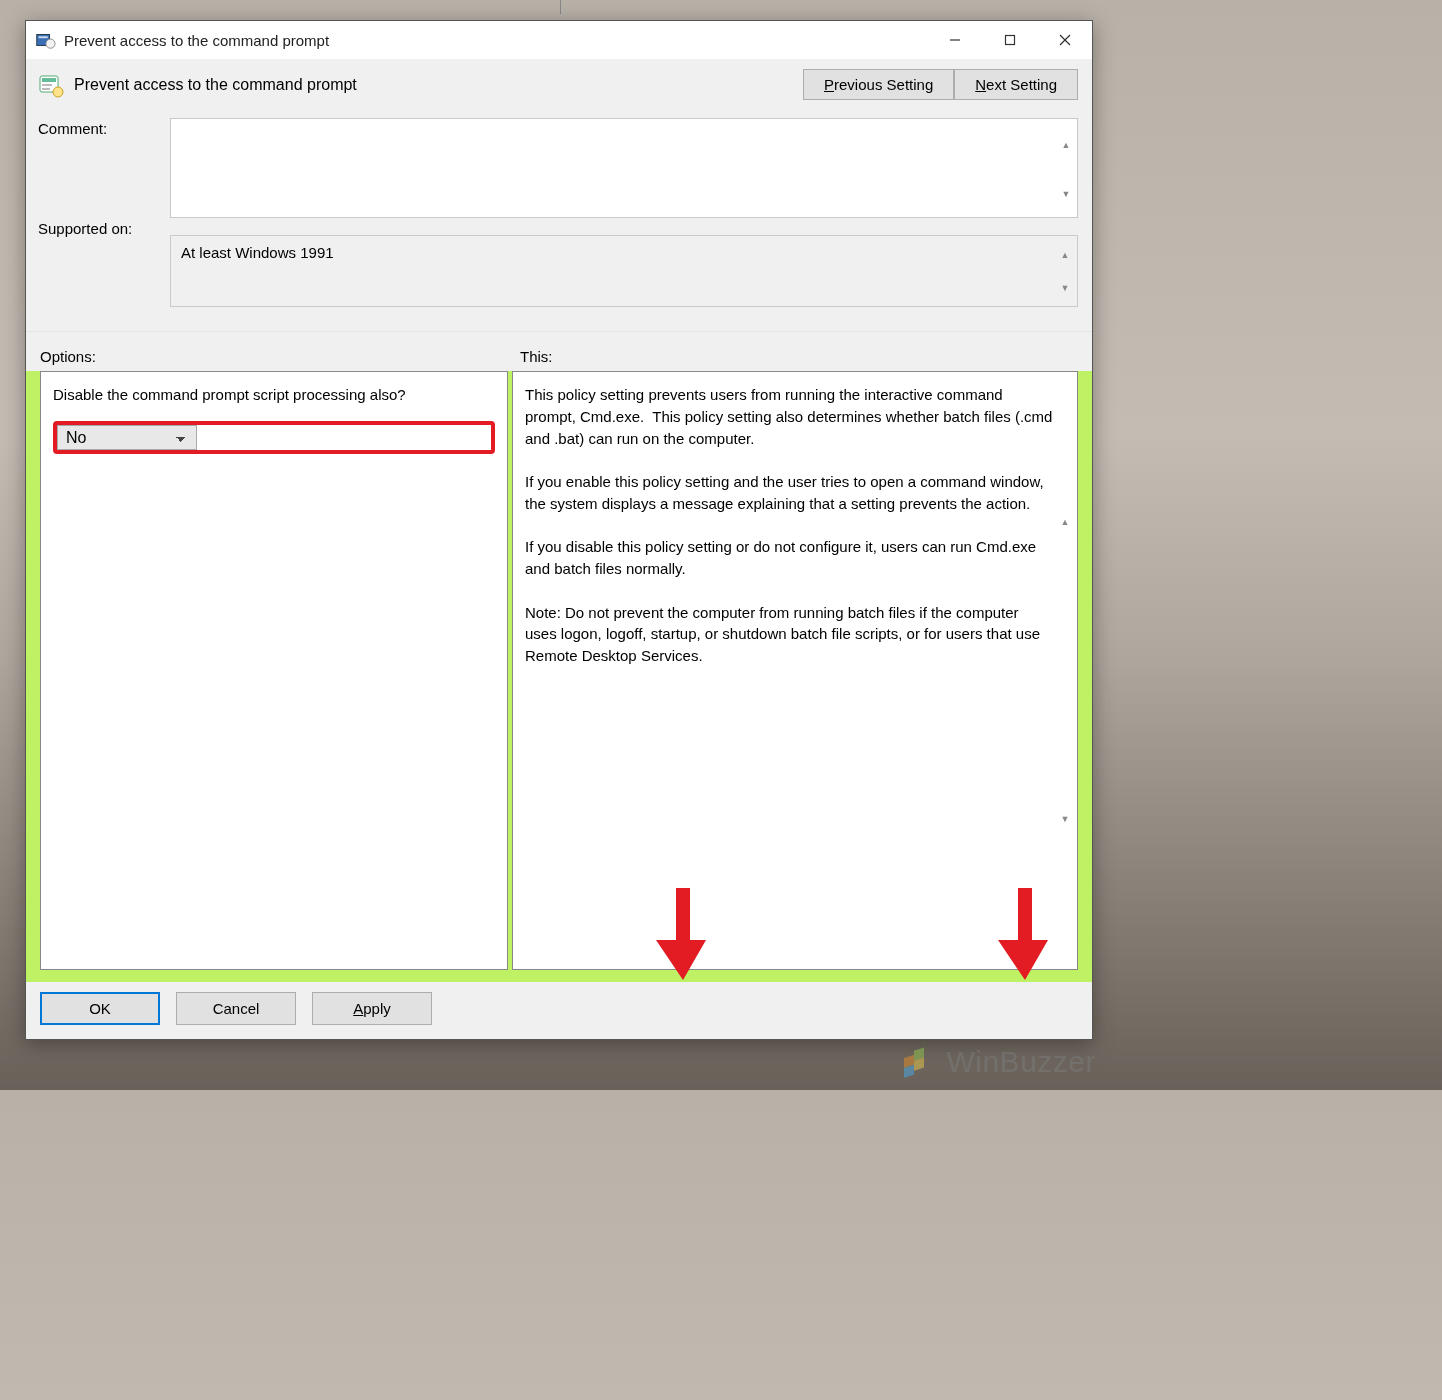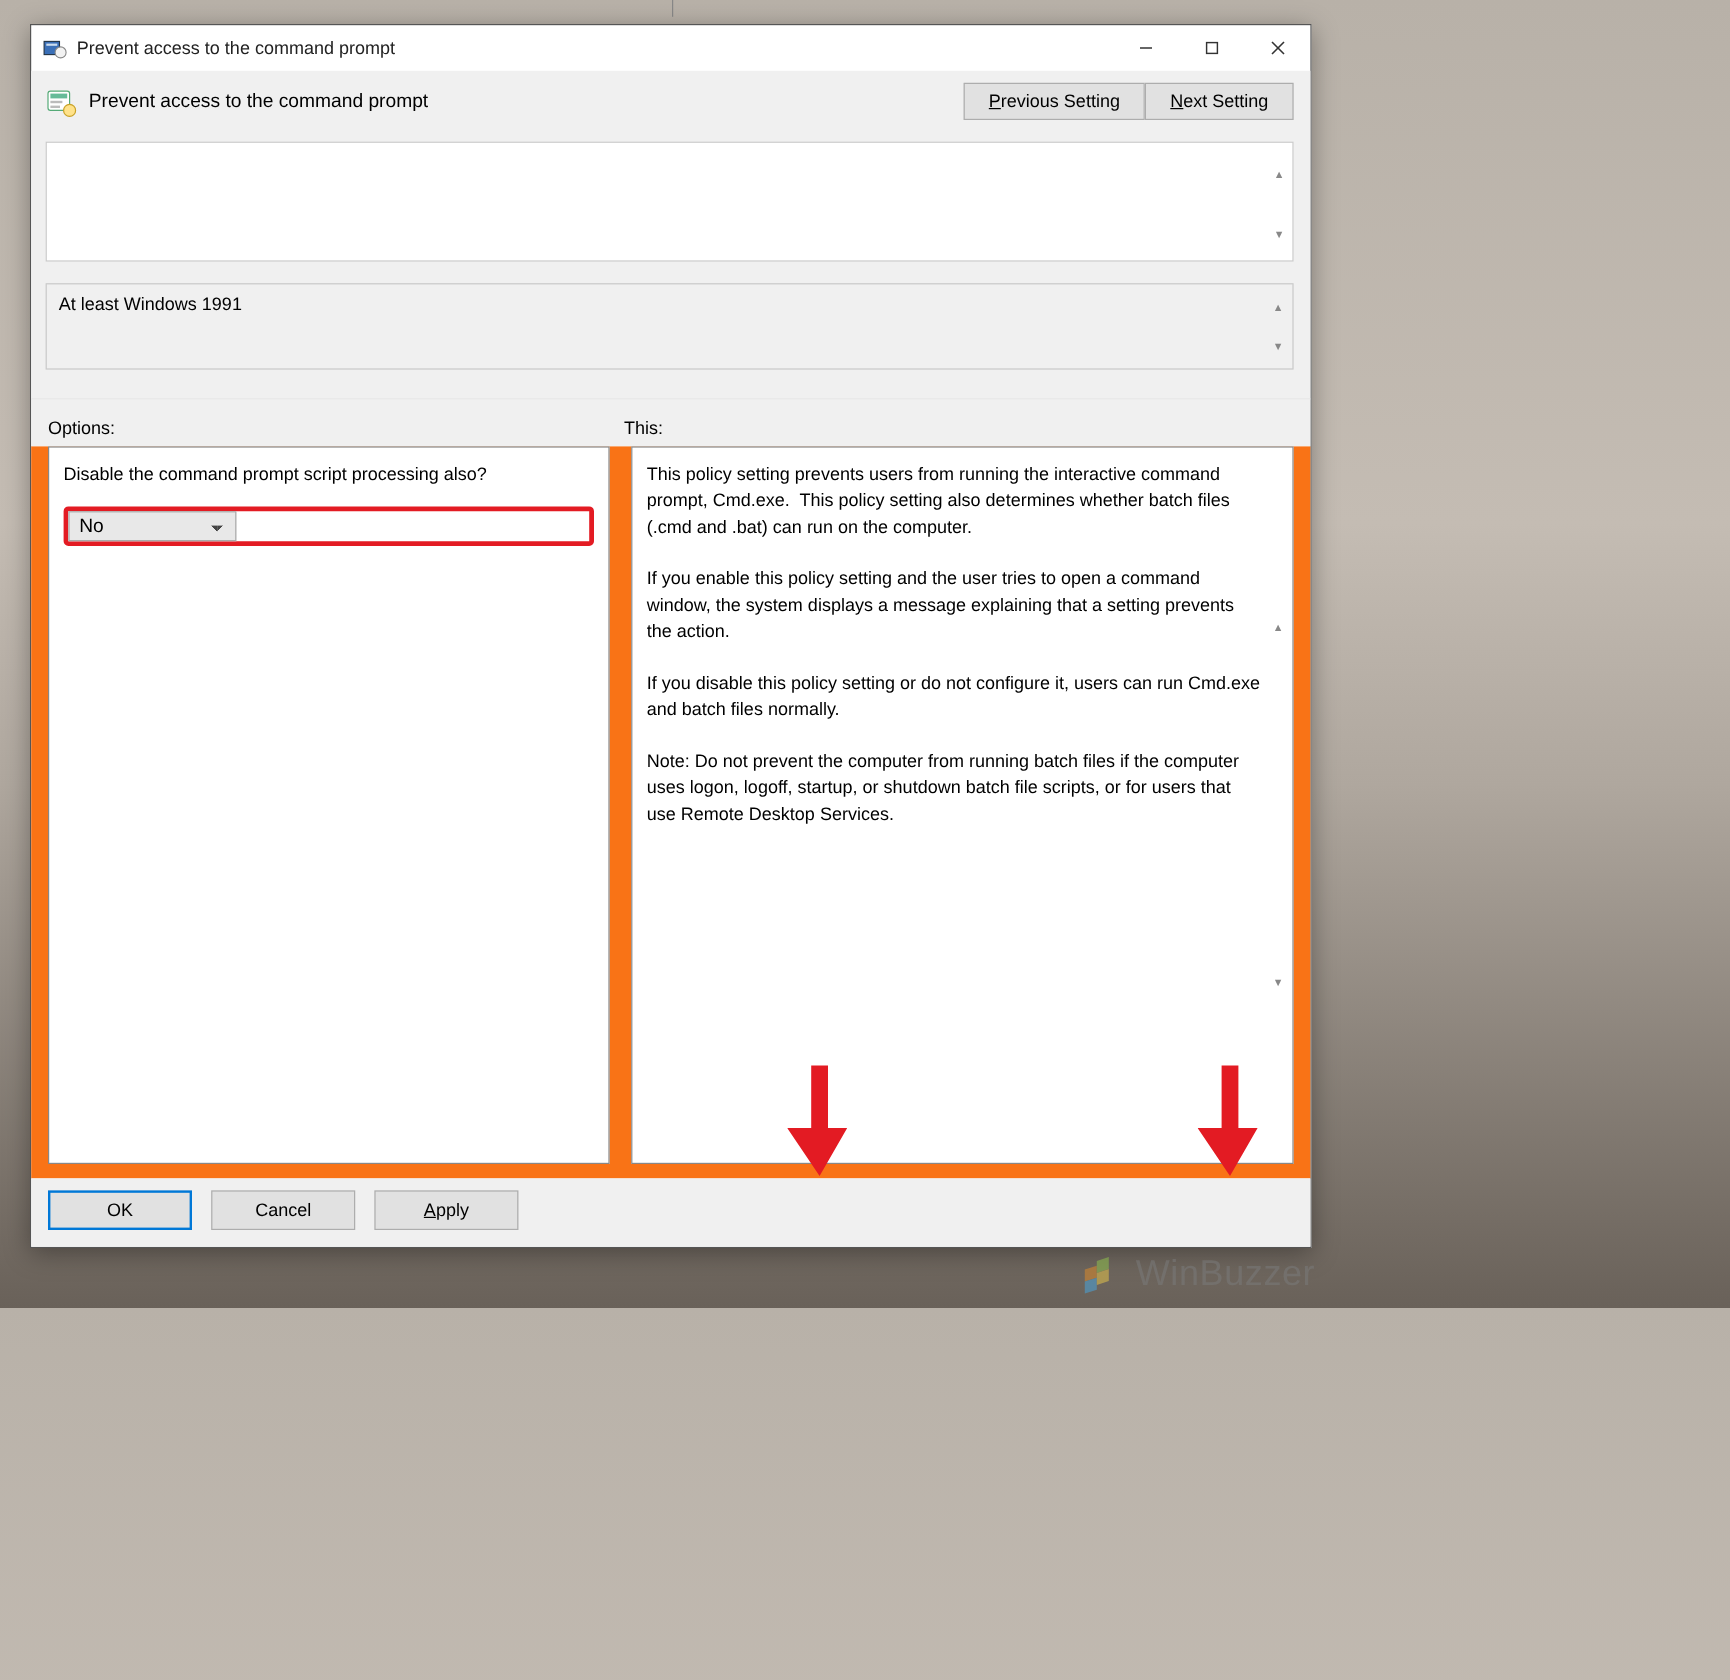--- a/index.html
+++ b/index.html
@@ -57,21 +57,21 @@
   .supported-box { position:relative; border:1px solid #c9c9c9; background:#f0f0f0; height:72px; padding:8px 10px; width:100%; display:flex; align-items:flex-start; }
   .spin { position:absolute; right:2px; top:2px; bottom:2px; width:20px; display:flex; flex-direction:column; }
   .spin div { flex:1; display:flex; align-items:center; justify-content:center; font-size:9px; color:#888; }
 
   
   .section-labels { display:flex; padding:16px 14px 6px 14px; background:#f0f0f0; }
   .section-labels .lab-opt { width:480px; }
   .section-labels .lab-help { }
 
   
-  .panels { flex:1; display:flex; gap:18px; padding:0 14px 12px 14px; background:#f97316; }
+  .panels { flex:1; display:flex; gap:4px; padding:0 14px 12px 14px; background:#bef264; }
   .panel { border:1px solid #888; background:#fff; padding:12px; font-size:15px; }
   .options-panel { width:468px; display:flex; flex-direction:column; }
   .help-panel { flex:1; position:relative; padding-right:24px; }
   .help-panel .spin { top:2px; bottom:2px; right:2px; }
   .help-text { white-space:pre-wrap; line-height:1.45; }
 
   .opt-question { margin-bottom:16px; line-height:1.4; }
   .dd-wrap { border:4px solid #e31b23; border-radius:4px; display:inline-block; padding:0; }
   .dd {
     border:1px solid #a9a9a9; background:#e8e8e8; padding:3px 26px 3px 8px; font-family:inherit; font-size:16px;
@@ -139,20 +139,24 @@
           </svg>
       </span>
       <div class="policy-title">Prevent access to the command prompt</div>
       <div class="navbtns">
         <button class="btn"><span class="u">P</span><span>revious Setting</span></button>
         <button class="btn"><span class="u">N</span><span>ext Setting</span></button>
       </div>
     </div>
 
     <div class="hb-row2">
+      <div class="labels-col">
+        <div>Comment:</div>
+        <div style="height:auto">Supported on:</div>
+      </div>
       <div class="fields-col">
         <div style="position:relative">
           <textarea class="comment-box" style=""></textarea>
           <div class="spin">
               <div>▲</div>
               <div>▼</div>
             </div>
         </div>
         <div class="supported-box">
           <span>At least Windows 1991</span>

